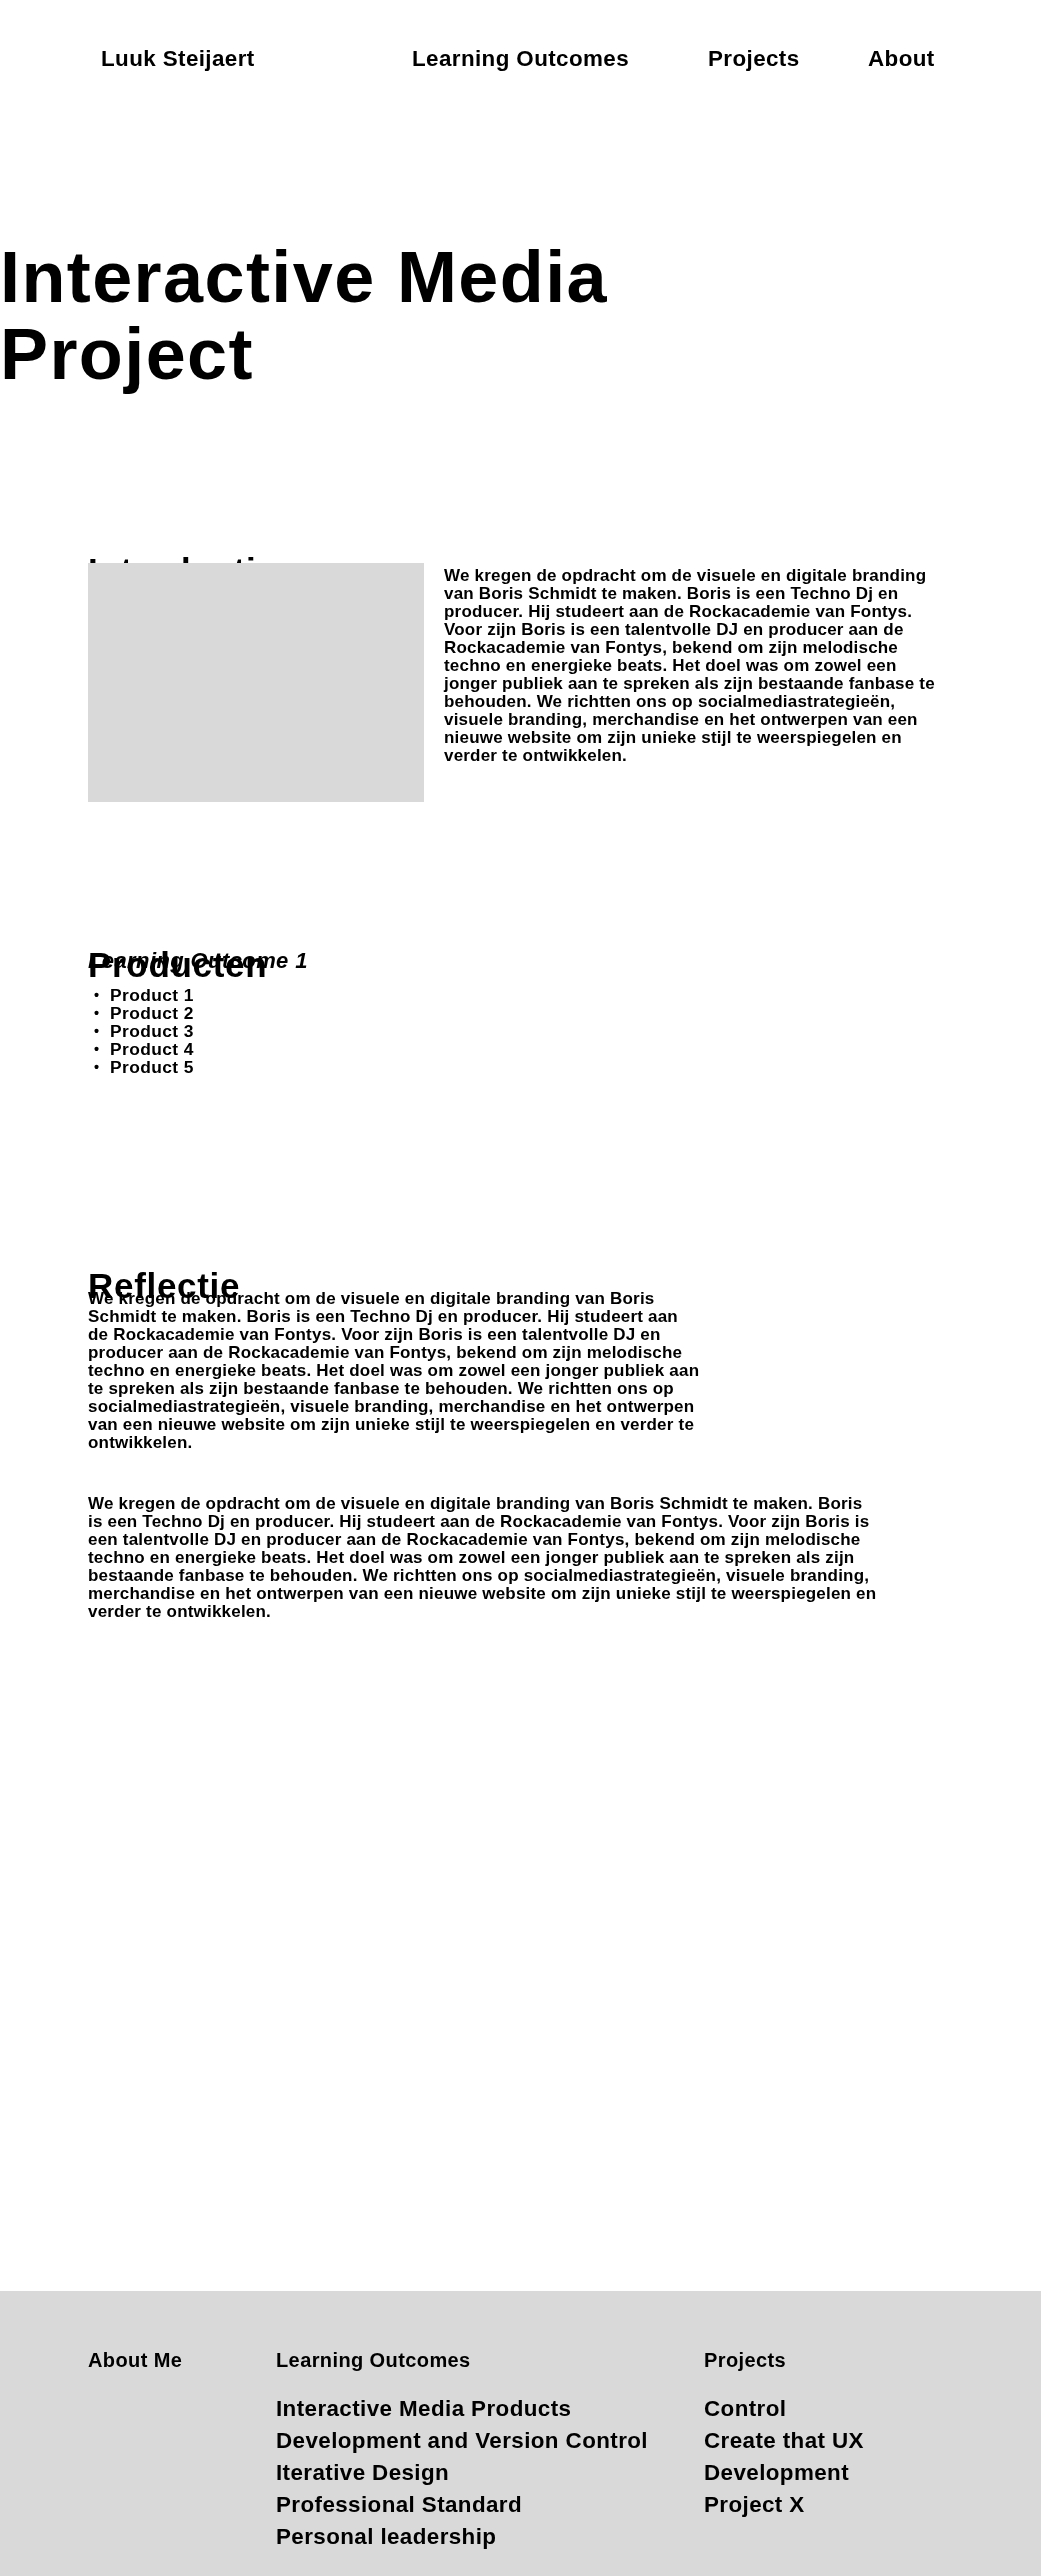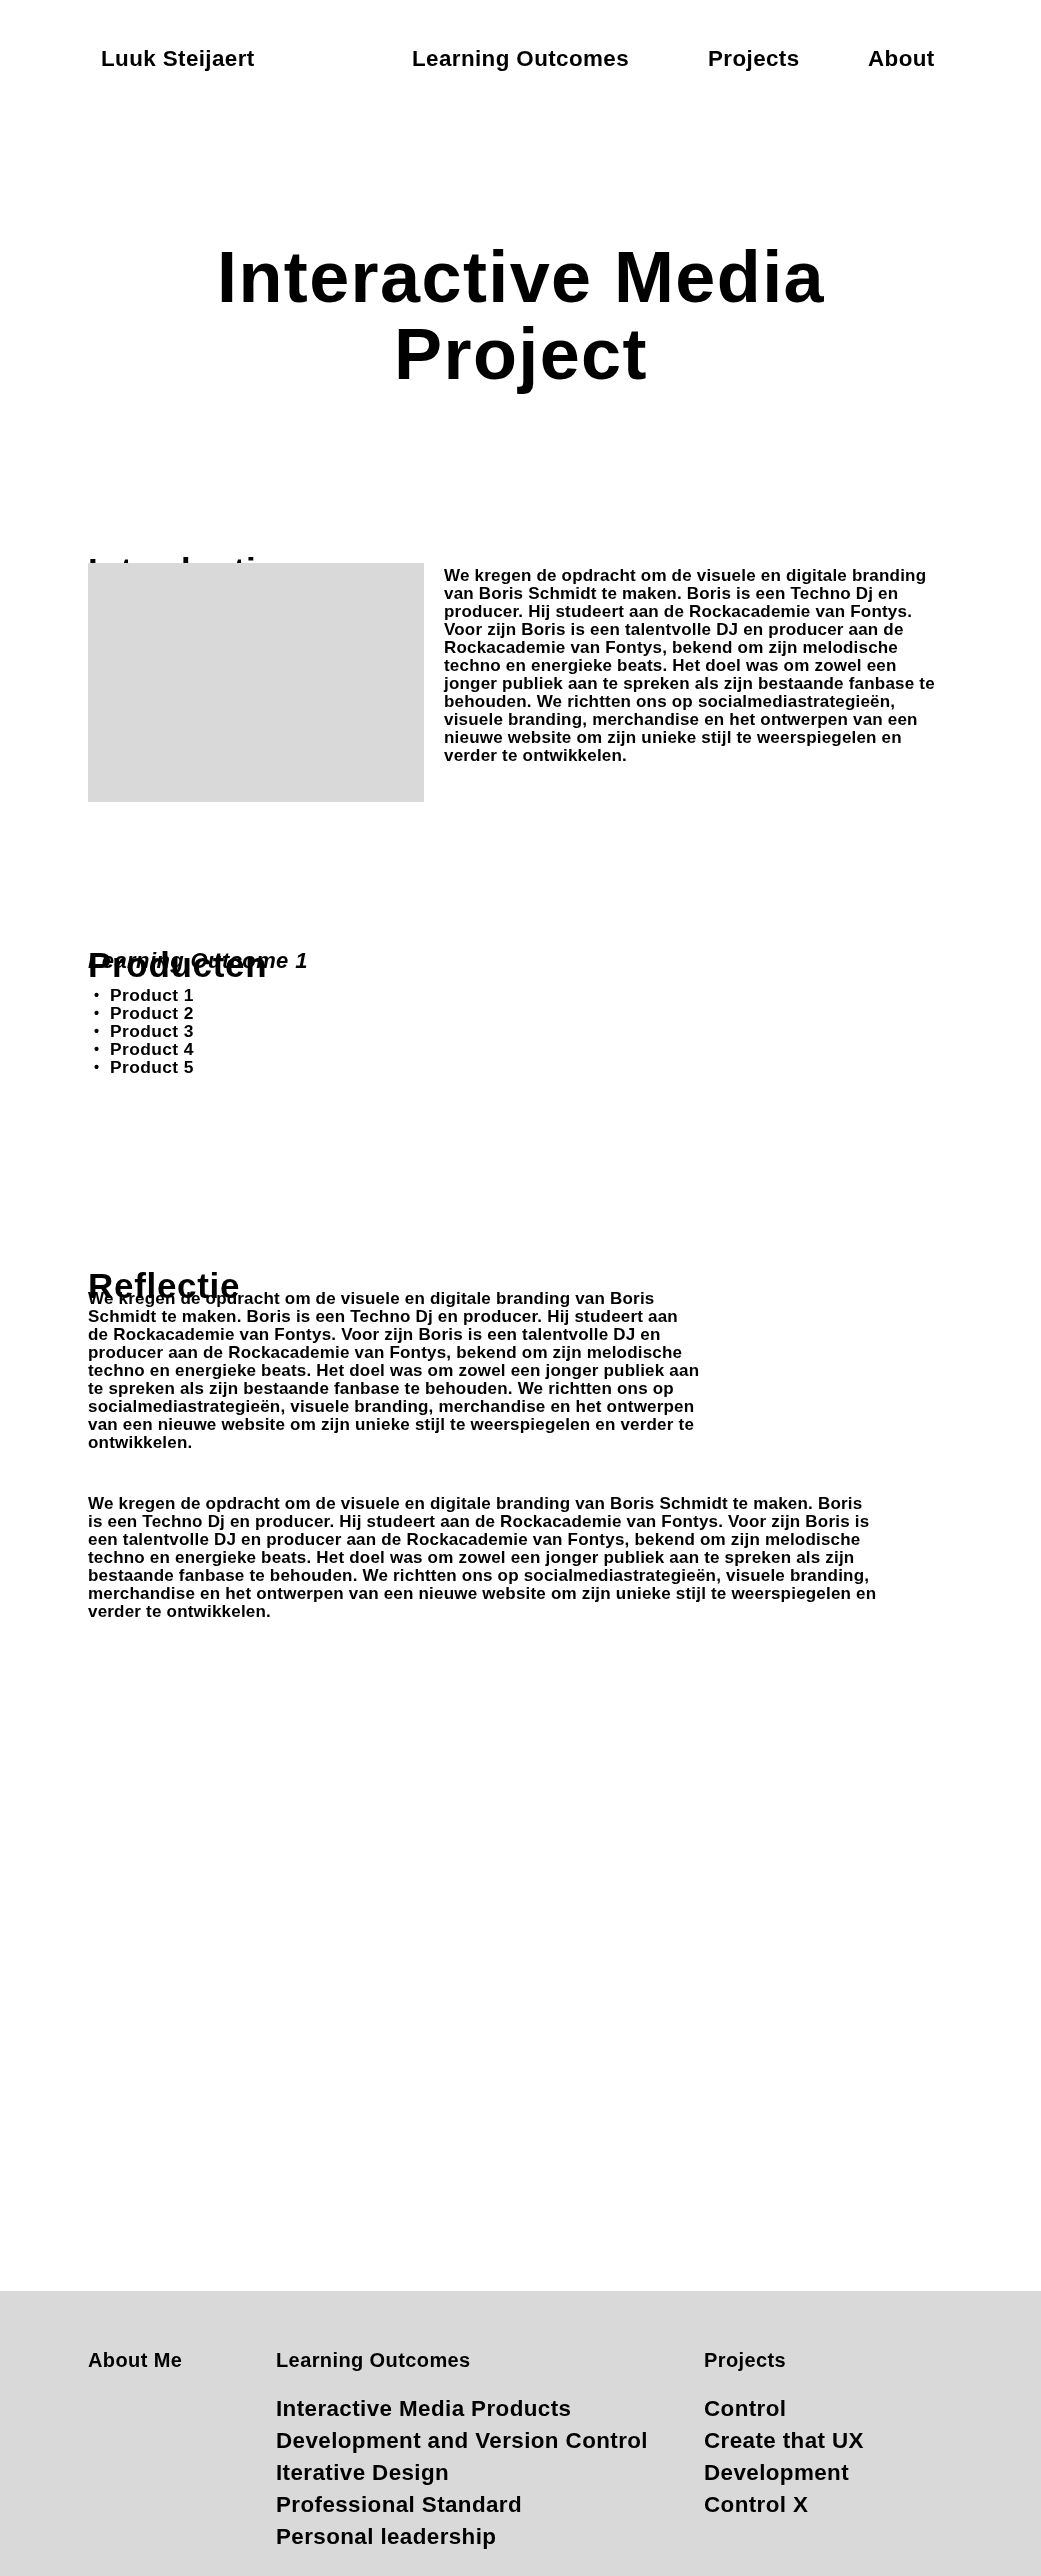--- a/index.html
+++ b/index.html
@@ -6,21 +6,21 @@
     html, body { width: 1042px; background: #ffffff; color: #000000; }
     body { font-family: "Liberation Sans", "DejaVu Sans", sans-serif; position: relative; height: 2576px; overflow: hidden; }
 
     .nav { position: absolute; top: 0; left: 0; width: 996px; height: 123px; }
     .nav a { position: absolute; top: 46px; font-size: 22.4px; font-weight: 600; letter-spacing: 0.4px; color: #000; text-decoration: none; white-space: nowrap; }
     .nav .brand { left: 101px; }
     .nav .l1 { left: 412px; }
     .nav .l2 { left: 708px; }
     .nav .l3 { left: 868px; }
 
-    .hero { position: absolute; top: 239px; left: 0; width: 1042px; text-align: center; }
+    .hero { position: absolute; top: 239px; left: 0; width: 1042px; text-align: left; }
     .hero h1 { font-size: 72px; font-weight: 700; line-height: 77px; letter-spacing: 1.4px; }
 
     .section-title { position: absolute; left: 88px; font-size: 35px; font-weight: 700; letter-spacing: 0.7px; white-space: nowrap; margin-top: 36px; }
 
     .intro-image { position: absolute; left: 88px; top: 563px; width: 336px; height: 239px; background: #d9d9d9; }
     .intro-text { position: absolute; left: 444px; top: 567px; width: 510px; font-size: 17px; line-height: 18px; font-weight: 600; letter-spacing: 0.2px; }
 
     .lo-label { position: absolute; left: 88px; top: 948px; font-size: 22px; font-weight: 600; letter-spacing: 0.4px; font-style: italic; }
     .product-list { position: absolute; left: 94px; top: 986px; list-style: none; }
     .product-list li { font-size: 17.4px; font-weight: 600; line-height: 18px; letter-spacing: 0.4px; display: flex; align-items: center; }
@@ -108,17 +108,17 @@
       <li><a href="#">Professional Standard</a></li>
       <li><a href="#">Personal leadership</a></li>
     </ul>
   </div>
   <div class="col col-proj">
     <h3><a href="#">Projects</a></h3>
     <ul>
       <li><a href="#">Control</a></li>
       <li><a href="#">Create that UX</a></li>
       <li><a href="#">Development</a></li>
-      <li><a href="#">Control X</a></li>
+      <li><a href="#">Project X</a></li>
     </ul>
   </div>
 </footer>
 
 
 </body></html>

